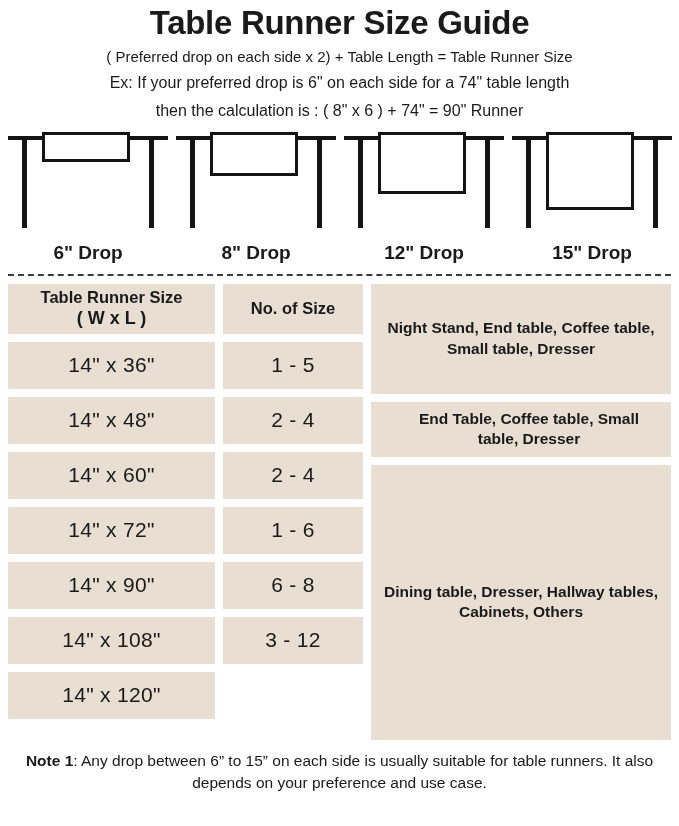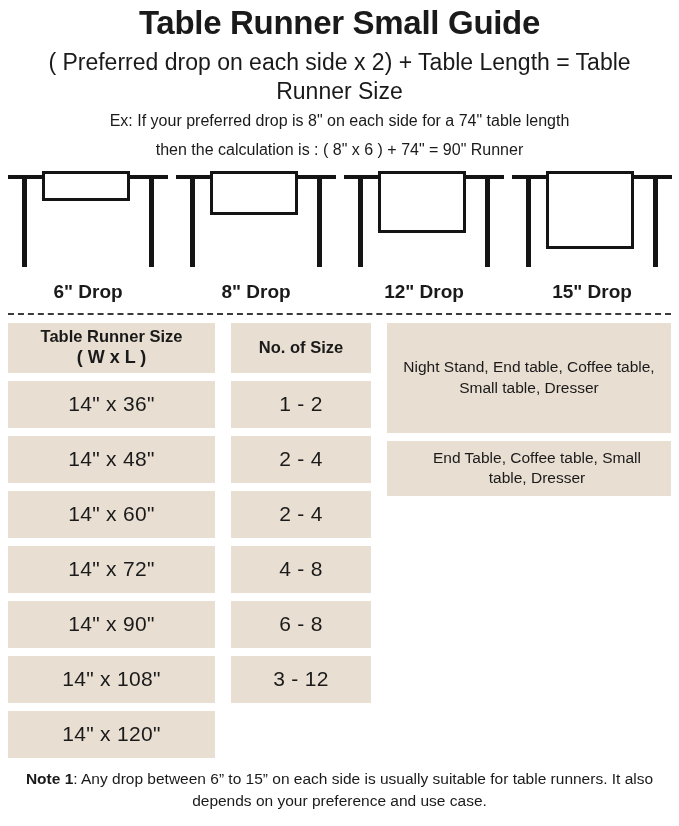--- a/index.html
+++ b/index.html
@@ -26,21 +26,21 @@
   .title {
     text-align: center;
     font-size: 33px;
     font-weight: bold;
     letter-spacing: -0.3px;
     margin: 4px 0 6px 0;
     line-height: 1.15;
   }
   .formula {
     text-align: center;
-    font-size: 23px;
+    font-size: 15px;
     margin: 0 0 5px 0;
     line-height: 1.25;
   }
   .example {
     text-align: center;
     font-size: 16px;
     line-height: 1.38;
     margin: 0 0 6px 0;
   }
 
@@ -100,21 +100,21 @@
   .dashed-rule {
     width: 663px;
     border-top: 2px dashed #3a3a3a;
     margin: 4px 0 8px 0;
   }
 
   
   .grid {
     width: 663px;
     display: flex;
-    gap: 16px;
+    gap: 8px;
   }
   .col-runner { width: 207px; }
   .col-seats  { width: 140px; }
   .col-types  { width: 290px; flex: 1; }
 
   .cell {
     background: #e8ded2;
     box-sizing: border-box;
     margin-bottom: 8px;
     display: flex;
@@ -134,21 +134,21 @@
     font-weight: bold;
     margin-top: 1px;
   }
   .row-cell {
     height: 47px;
     font-size: 21px;
     letter-spacing: 0.3px;
   }
   .types-cell {
     font-size: 15.5px;
-    font-weight: normal;
+    font-weight: bold;
     line-height: 1.32;
     padding: 6px 12px;
   }
   .t1 { height: 110px; }
   .t2 { height: 55px; padding-left: 28px; }
   .t3 { height: 275px; }
 
   
   .notes {
     width: 663px;
@@ -158,23 +158,23 @@
     text-align: center;
   }
   .notes p { margin: 0 0 2px 0; }
   .notes b { font-weight: bold; }
 </style>
 </head>
 <body>
 
 <div class="page">
 
-  <div class="title">Table Runner Small Guide</div>
+  <div class="title">Table Runner Size Guide</div>
   <div class="formula">( Preferred drop on each side x 2) + Table Length = Table Runner Size</div>
-  <div class="example">Ex: If your preferred drop is 8" on each side for a 74" table length</div>
+  <div class="example">Ex: If your preferred drop is 6" on each side for a 74" table length</div>
   <div class="example">then the calculation is : ( 8" x 6 ) + 74" = 90" Runner</div>
 
   <div class="diagram">
     <div class="tbl" style="left:0px;">
       <div class="top"></div>
       <div class="leg l"></div>
       <div class="leg r"></div>
       <div class="runner" style="height:30px;"></div>
     </div>
     <div class="tbl" style="left:168px;">
@@ -217,31 +217,32 @@
       <div class="cell row-cell">14" x 48"</div>
       <div class="cell row-cell">14" x 60"</div>
       <div class="cell row-cell">14" x 72"</div>
       <div class="cell row-cell">14" x 90"</div>
       <div class="cell row-cell">14" x 108"</div>
       <div class="cell row-cell">14" x 120"</div>
     </div>
 
     <div class="col-seats">
       <div class="cell head">No. of Size</div>
-      <div class="cell row-cell">1 - 2</div>
+      <div class="cell row-cell">1 - 5</div>
       <div class="cell row-cell">2 - 4</div>
       <div class="cell row-cell">2 - 4</div>
-      <div class="cell row-cell">4 - 8</div>
+      <div class="cell row-cell">1 - 6</div>
       <div class="cell row-cell">6 - 8</div>
       <div class="cell row-cell">3 - 12</div>
     </div>
 
     <div class="col-types">
       <div class="cell types-cell t1">Night Stand, End table, Coffee table, Small table, Dresser</div>
       <div class="cell types-cell t2">End Table, Coffee table, Small table, Dresser</div>
+      <div class="cell types-cell t3">Dining table, Dresser, Hallway tables, Cabinets, Others</div>
     </div>
 
   </div>
 
   <div class="notes">
     <p>
       <b>Note 1</b><span>: Any drop between 6” to 15” on each side is usually suitable for table runners. It also depends on your preference and use case.</span>
     </p>
 
   </div>

